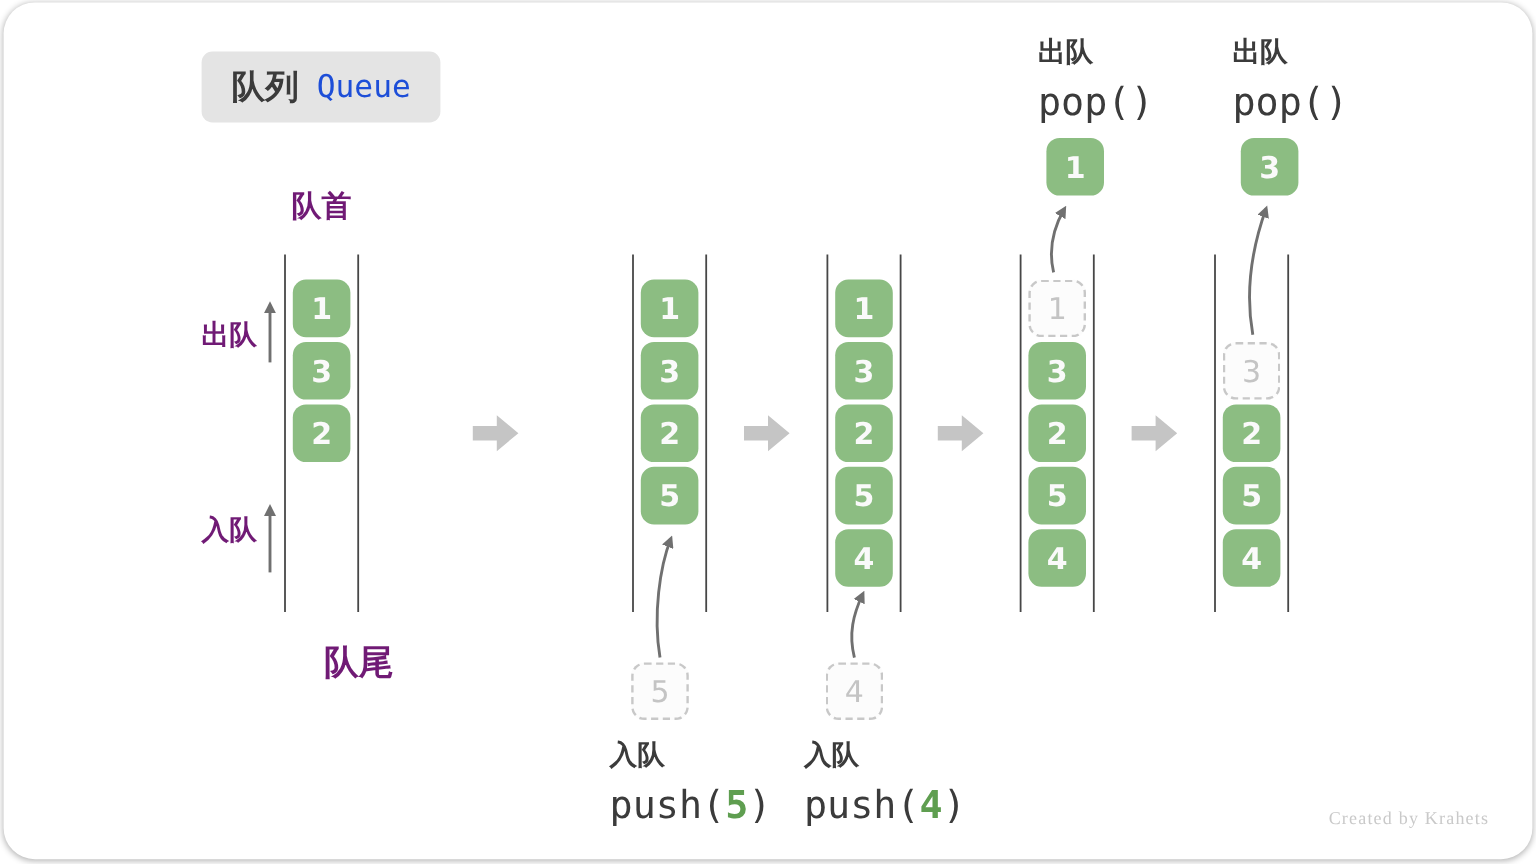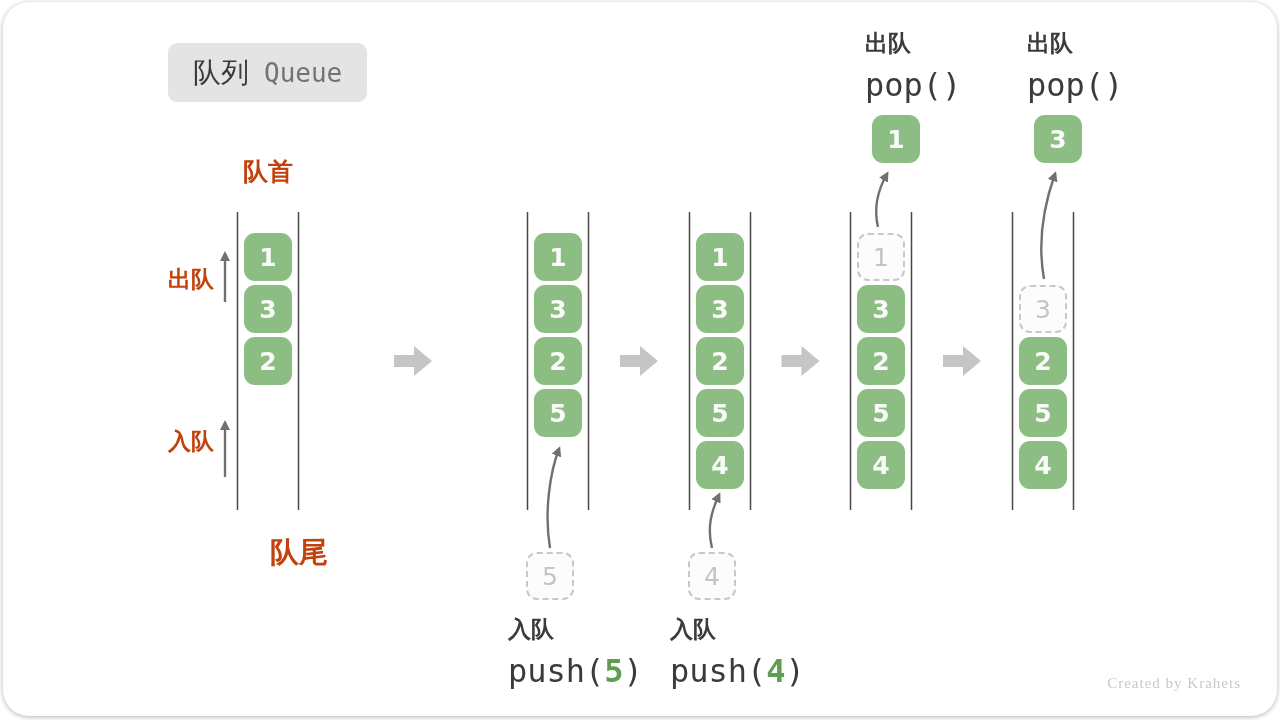--- a/index.html
+++ b/index.html
@@ -9,24 +9,24 @@
   .card { position:absolute; left:3px; top:2px; width:1274px; height:714px;
           background:#ffffff; border-radius:26px;
           box-shadow:0 1px 5px rgba(0,0,0,0.30); }
 
   .stage { position:absolute; left:0; top:0; width:1280px; height:720px; }
 
   svg.overlay { position:absolute; left:0; top:0; pointer-events:none; }
 
   .badge { position:absolute; left:168px; top:43px; height:59px; padding:0 25px;
            background:#e4e4e4; border-radius:9px; display:flex; align-items:center; gap:15px; }
-  .badge .zh { font-weight:normal; font-size:28px; color:#3b3b3b; }
-  .badge .en { font-family:"DejaVu Sans Mono","Liberation Mono",monospace; font-size:26px; color:#737373; }
+  .badge .zh { font-weight:bold; font-size:28px; color:#3b3b3b; }
+  .badge .en { font-family:"DejaVu Sans Mono","Liberation Mono",monospace; font-size:26px; color:#1d4ed8; }
 
-  .lbl { position:absolute; color:#c2410c; font-weight:bold; }
+  .lbl { position:absolute; color:#701a75; font-weight:bold; }
   .lbl-front { left:208px; top:155px; width:120px; text-align:center; font-size:25px; }
   .lbl-rear  { left:208px; top:533px; width:120px; text-align:right; font-size:29px; }
   .lbl-deq   { left:140px; top:264px; width:74px; text-align:right; font-size:23px; }
   .lbl-enq   { left:140px; top:426px; width:74px; text-align:right; font-size:23px; }
 
   .cell { position:absolute; width:48px; height:48px; border-radius:11px;
           display:flex; align-items:center; justify-content:center;
           font-family:"DejaVu Sans","Liberation Sans",sans-serif;
           font-size:25px; font-weight:600; }
   .cell.filled { background:#8cbd82; color:#fafafa; }

